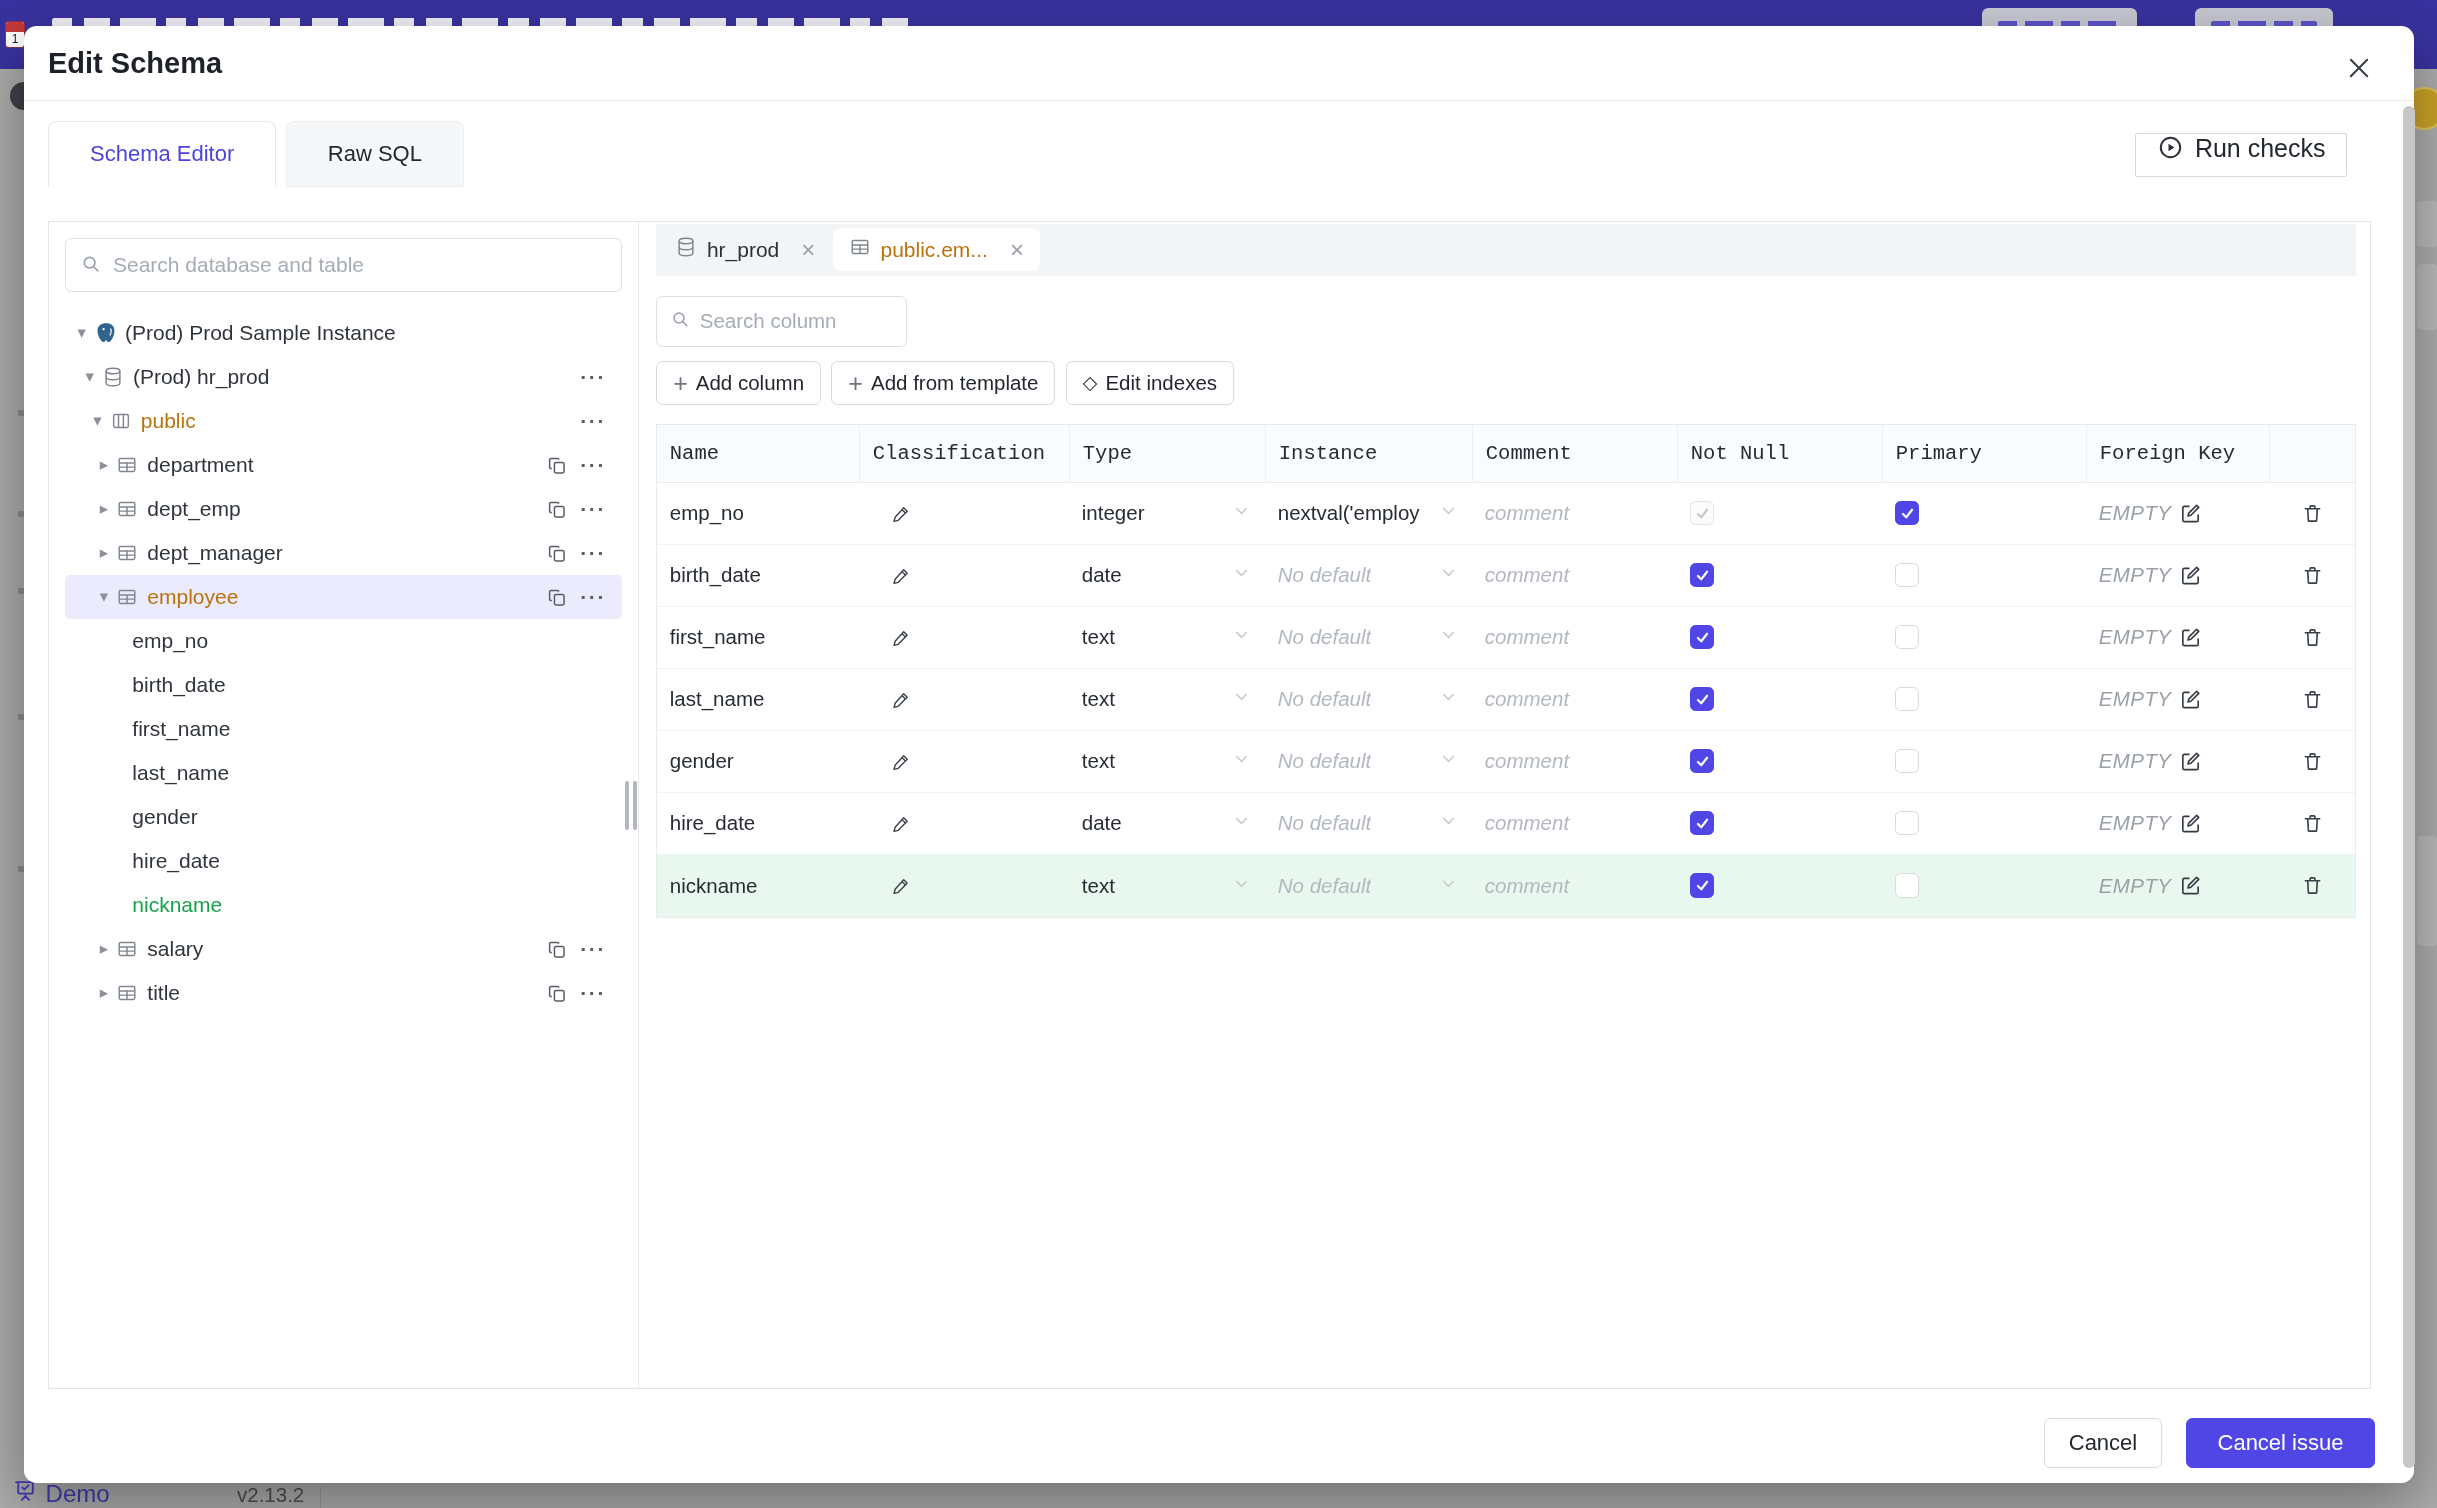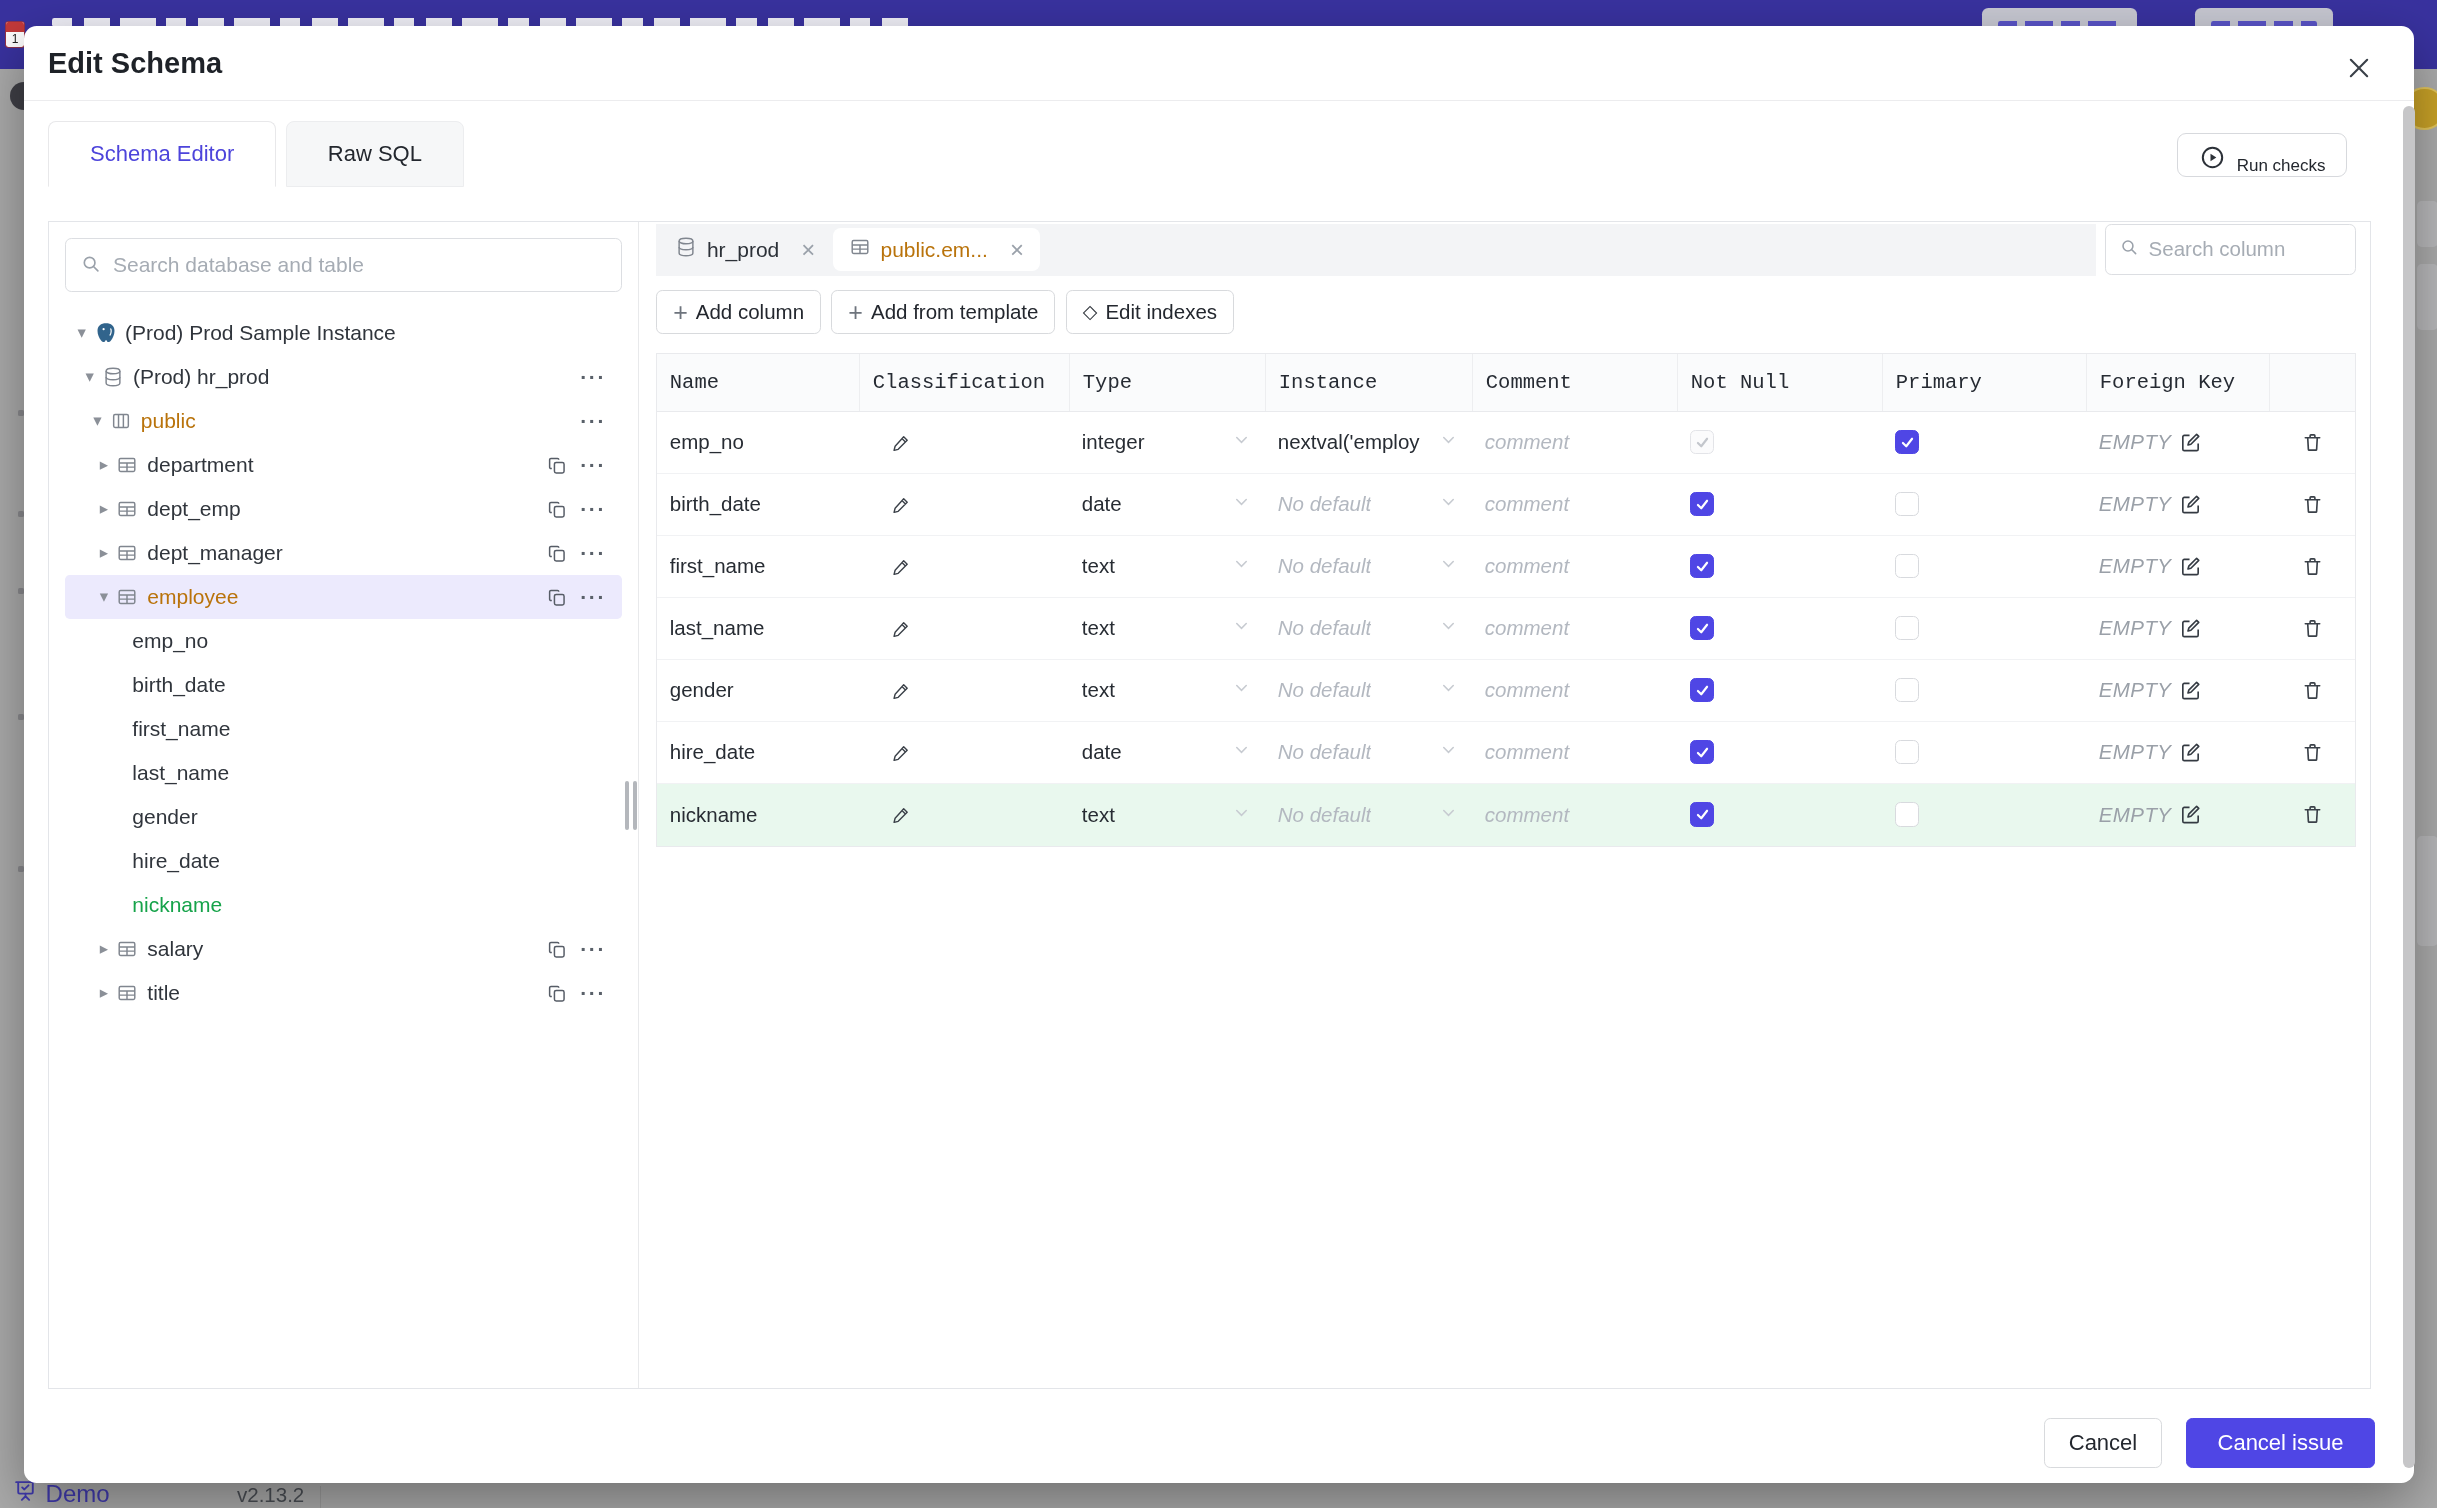--- a/index.html
+++ b/index.html
@@ -36,22 +36,22 @@
     box-shadow:0 19px 55px rgba(0,0,0,.35);}
   .mhead{position:absolute;left:0;top:0;right:0;height:75px;border-bottom:0.8px solid #ECECEE;}
   .mtitle{position:absolute;left:24px;top:20.5px;font-size:29px;font-weight:600;color:#1E2228;}
   .mclose{position:absolute;right:38px;top:24px;width:35px;height:35px;display:flex;align-items:center;justify-content:center;cursor:pointer;}
 
   .tabs{position:absolute;left:24px;top:95px;display:flex;}
   .tab{height:66px;display:flex;align-items:center;justify-content:center;padding:0 41px;font-size:22px;
     border:0.8px solid #ECEDEF;border-radius:8px 8px 0 0;background:#F6F7F8;color:#23272E;margin-right:9.5px;cursor:pointer;}
   .tab.active{background:#fff;color:#4D44DB;border-color:#E8E8EA;border-bottom-color:#fff;}
 
-  .runchecks{position:absolute;right:67px;top:107px;height:44px;padding:0 20.5px;display:flex;align-items:flex-end;gap:11px;
-    background:#fff;border:0.8px solid #D7D9DD;border-radius:9px;font-size:17px;color:#23272E;cursor:pointer;}
+  .runchecks{position:absolute;right:67px;top:107px;height:44px;padding:0 20.5px;display:flex;align-items:flex-start;gap:11px;
+    background:#fff;border:0.8px solid #D7D9DD;border-radius:2px;font-size:25px;color:#23272E;cursor:pointer;}
 
   .container{position:absolute;left:24px;top:195px;width:2323px;height:1168px;border:0.8px solid var(--border);border-radius:0;display:flex;overflow:hidden;}
 
   
   .sidebar{width:589px;padding:16px;position:relative;}
   .sinput{width:100%;height:54px;border:0.8px solid #DCDEE2;border-radius:6.3px;display:flex;align-items:center;gap:11px;padding:0 14px;}
   .sinput input{border:none;outline:none;font-size:21px;flex:1;font-family:inherit;color:var(--ink);background:transparent;}
   input::placeholder{color:var(--muted);}
   .tree{margin-top:19px;}
   .trow{height:44px;display:flex;align-items:center;font-size:21px;color:var(--ink2);border-radius:4.7px;cursor:pointer;}
@@ -66,21 +66,21 @@
   .trow .spacer{flex:1;}
   .trow .rowicon{display:flex;align-items:center;margin-right:12.6px;cursor:pointer;}
   .dots{color:#596069;font-weight:700;font-size:21px;letter-spacing:1.6px;margin-right:16px;line-height:0;}
 
   .vdivider{width:0.8px;background:#E8E9EB;position:relative;}
   .draghandle{position:absolute;left:576px;top:559px;display:flex;gap:4px;}
   .draghandle i{display:block;width:4px;height:49px;background:#B4B7BC;border-radius:2.4px;}
 
   
   .main{flex:1;padding:0.8px 14px 0 17.4px;position:relative;}
-  .topbar{display:flex;gap:9px;margin-top:0.8px;}
+  .topbar{display:flex;gap:20px;margin-top:0.8px;flex-direction:column;}
   .chipstrip{flex:1;height:52px;background:#F3F4F6;display:flex;align-items:center;padding:0 3.2px;}
   .chip{display:flex;align-items:center;gap:9.5px;height:52px;padding:0 16px;font-size:21px;color:#2C3138;cursor:pointer;}
   .chip .x{color:#9AA1AA;font-size:24px;margin-left:12.6px;}
   .chip.active{background:#fff;height:43px;border-radius:8px;margin:0 1.6px;color:var(--orange);font-weight:500;}
   .colsearch{width:251px;height:51px;border:0.8px solid #DCDEE2;border-radius:6.3px;display:flex;align-items:center;gap:9.5px;padding:0 12.6px;background:#fff;}
   .colsearch input{border:none;outline:none;font-size:20.5px;flex:1;font-family:inherit;background:transparent;}
 
   .actions{display:flex;gap:10.3px;margin-top:14px;}
   .abtn{height:44px;padding:0 16px;display:flex;align-items:center;gap:8px;background:#fff;border:0.8px solid #D8DADD;border-radius:6.3px;font-size:20.5px;color:#23272E;cursor:pointer;}
   .abtn .plus{font-size:25px;color:#6E747D;font-weight:400;line-height:0;}

